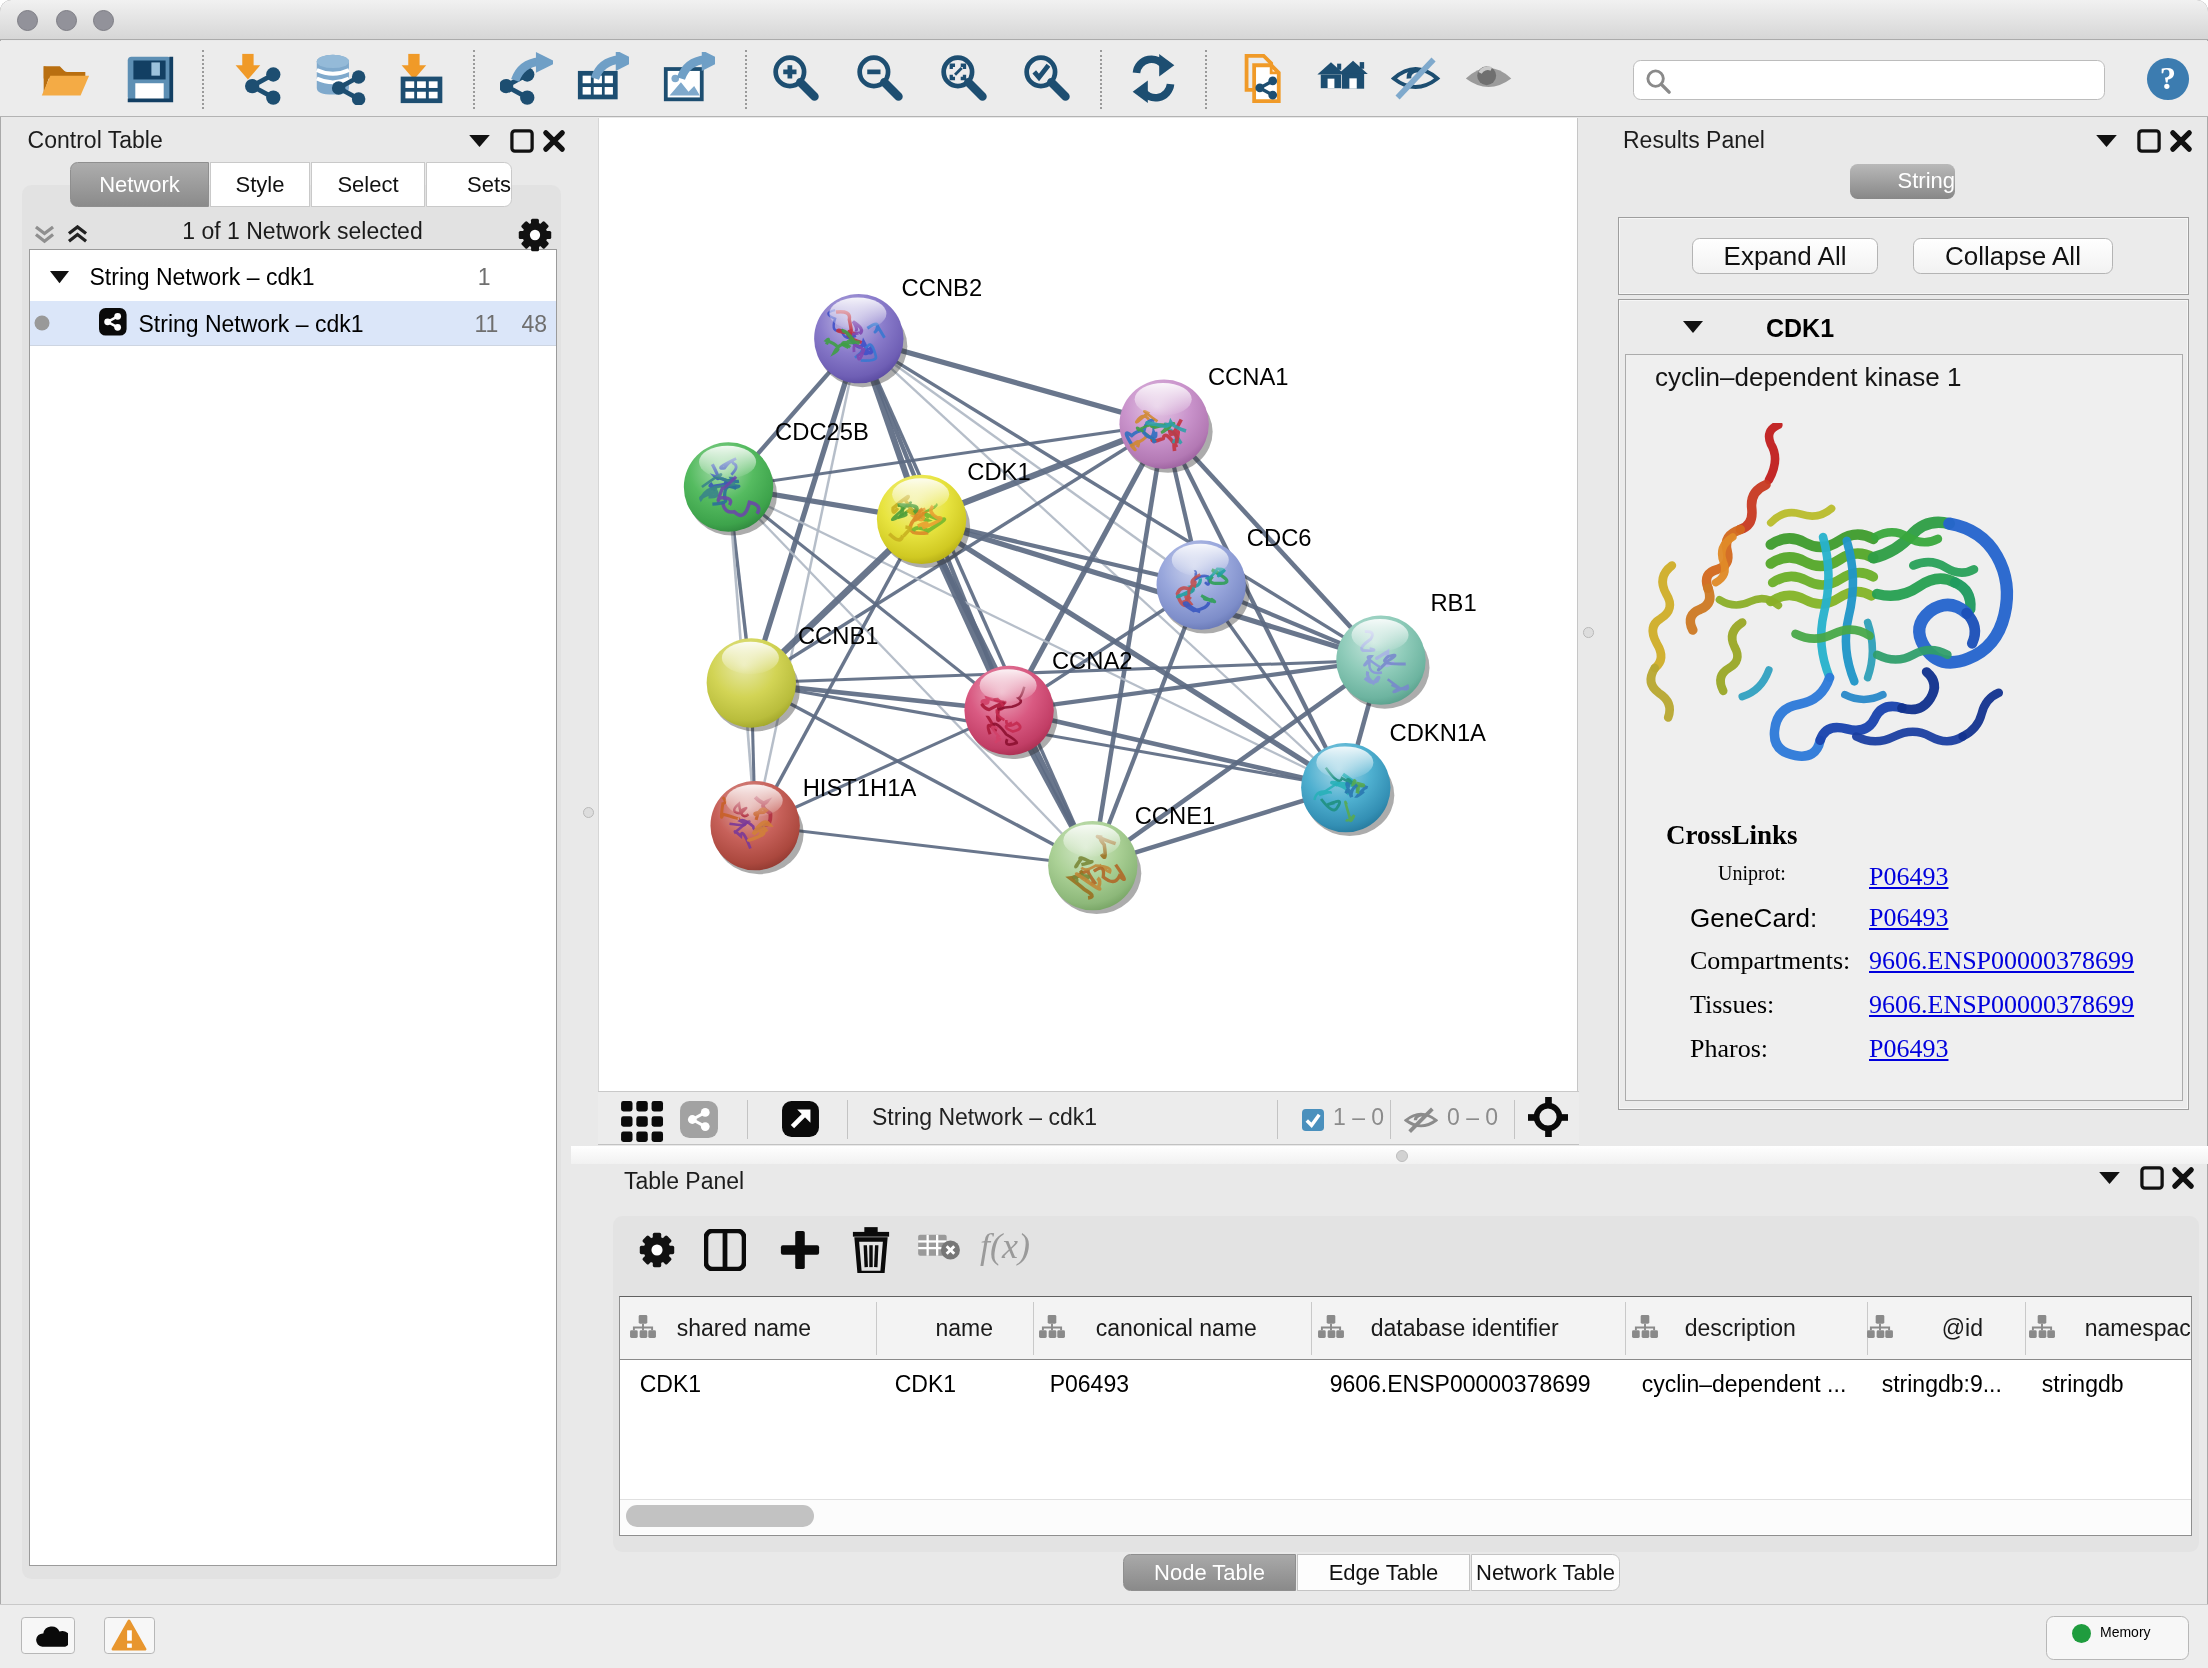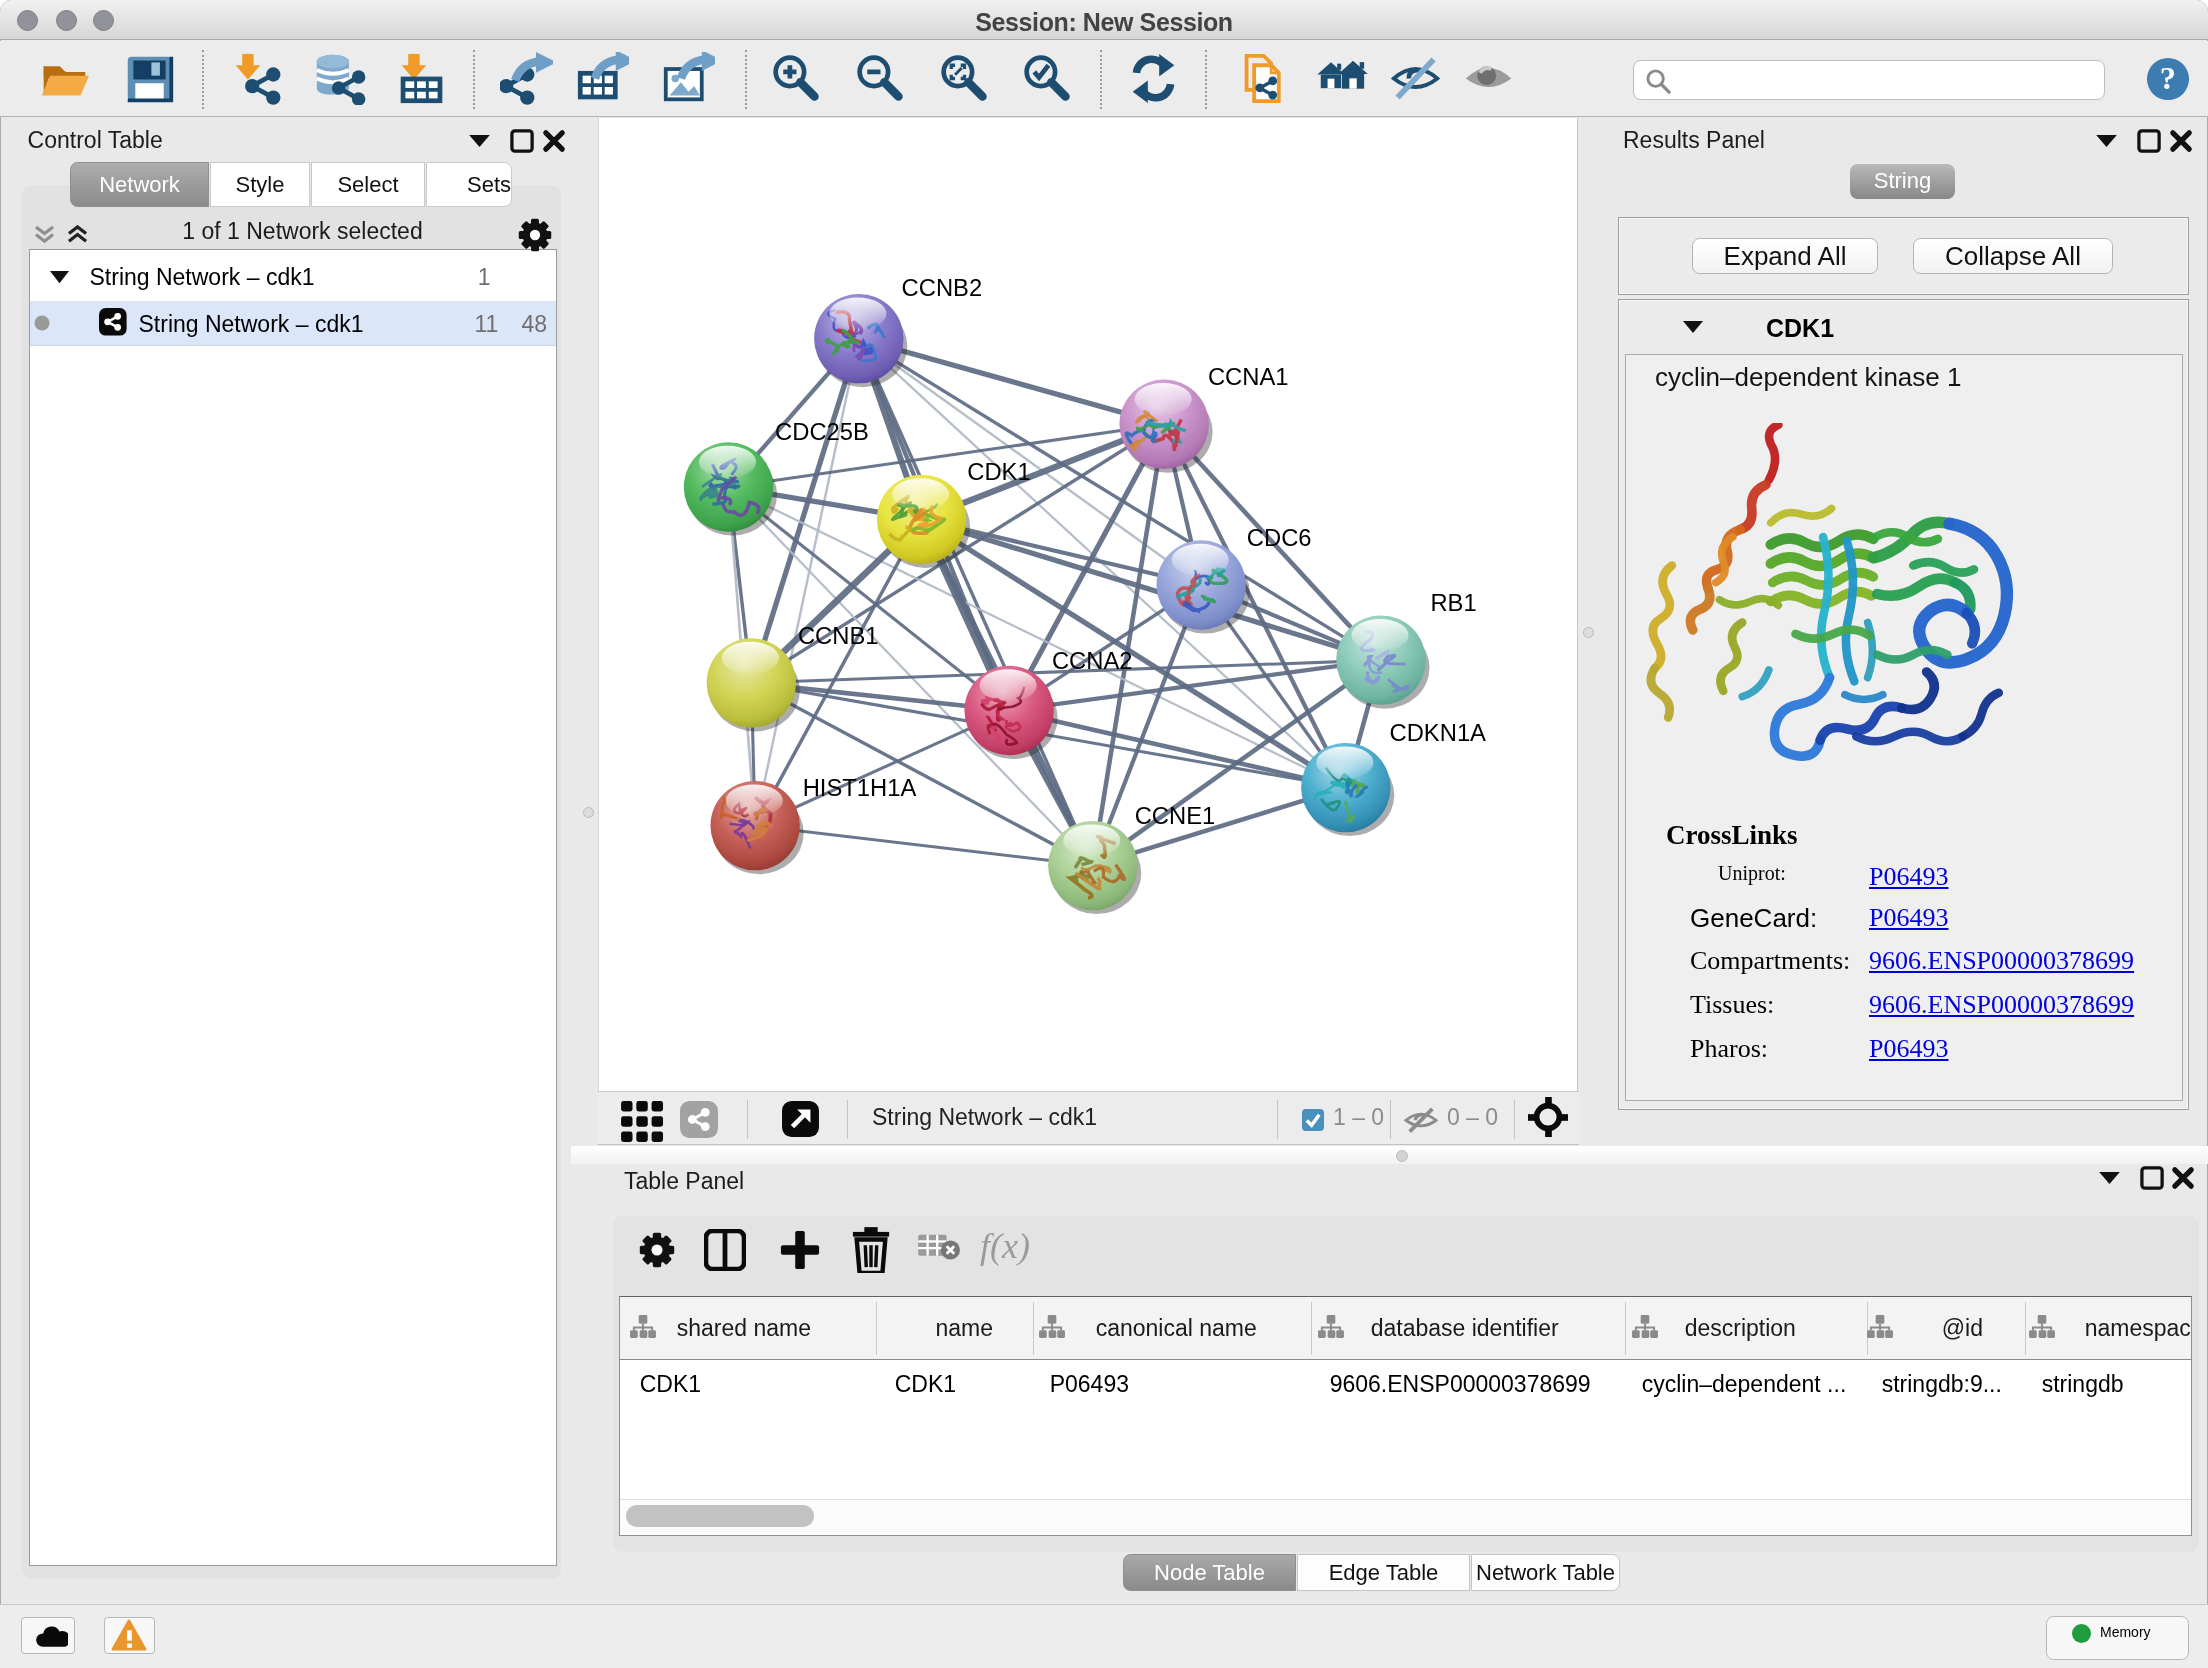--- a/index.html
+++ b/index.html
@@ -61,21 +61,20 @@
   .bbtn { position:absolute; background:#f7f7f7; border:1.9px solid #b7b7b7; border-radius:3.8px; }
 </style>
 </head>
 <body>
 <div id="win">
 
   <div id="titlebar">
     <div class="tl" style="left:17px;"></div>
     <div class="tl" style="left:56px;"></div>
     <div class="tl" style="left:93px;"></div>
-    <div id="title">Session: New Session</div>
   </div>
 
   <div id="toolbar">
     <div class="tsep" style="left:202px;"></div>
     <div class="tsep" style="left:473px;"></div>
     <div class="tsep" style="left:745px;"></div>
     <div class="tsep" style="left:1100px;"></div>
     <div class="tsep" style="left:1205px;"></div>
     <svg class="abs" style="left:38px;top:10.5px;" width="53" height="53" viewBox="0 0 56 56">
         <path d="M6,15 L23,15 L29,21 L50,21 L50,28 L6,28 Z" fill="#b96f10"></path>
@@ -561,21 +560,21 @@
     <div class="abs" style="left:735px; top:12.4px; font-size:23px; color:#8b8b8b;">1 – 0</div>
     <div class="abs" style="left:849px; top:12.4px; font-size:23px; color:#8b8b8b;">0 – 0</div>
   </div>
   <div id="hsplit"></div>
   <div class="abs" style="left:1396px; top:1150px; width:12.4px; height:12.4px; border-radius:50%; background:#d2d2d2; border:1px solid #bdbdbd;"></div>
   <div class="abs" style="left:583px; top:807px; width:11.4px; height:11.4px; border-radius:50%; background:#dddddd; border:1px solid #b9b9b9;"></div>
   <div class="abs" style="left:1583px; top:627px; width:10.5px; height:10.5px; border-radius:50%; background:#dddddd; border:1px solid #b9b9b9;"></div>
 
   <div class="abs phead" style="left:1623px; top:127px;">Results Panel</div>
 
-  <div class="abs" style="left:1850px; top:164px; width:105px; height:35px; background:linear-gradient(#b9b9b9,#878787); border-radius:7.6px; color:#fff; font-size:22px; text-align:center; line-height:34px;">String</div>
+  <div class="abs" style="left:1850px; top:164px; width:105px; height:35px; background:linear-gradient(#b9b9b9,#878787); border-radius:7.6px; color:#fff; font-size:22px; text-align:right; line-height:34px;">String</div>
 
   <div class="rbox" style="left:1618px; top:217px; width:571px; height:78px;"></div>
   <div class="btn" style="left:1692px; top:238px; width:186px; height:36px; line-height:34px;">Expand All</div>
   <div class="btn" style="left:1913px; top:238px; width:200px; height:36px; line-height:34px;">Collapse All</div>
 
   <div class="rbox" style="left:1618px; top:299px; width:571px; height:811px;"></div>
 
   <div class="abs" style="left:1683px; top:321px; width:0; height:0; border-left:10.5px solid transparent; border-right:10.5px solid transparent; border-top:12.4px solid #111;"></div>
   <div class="abs" style="left:1766px; top:314px; font-size:25px; font-weight:bold; color:#000;">CDK1</div>
   <div class="abs" style="left:1625px; top:354px; width:558px; height:747px; background:#efefef; border:1px solid #ababab;"></div>

